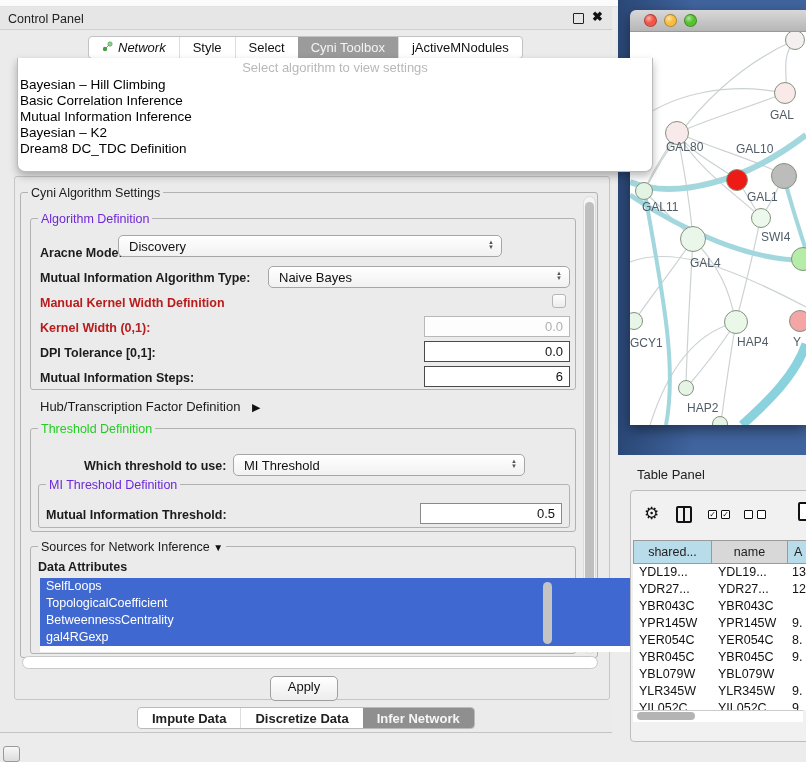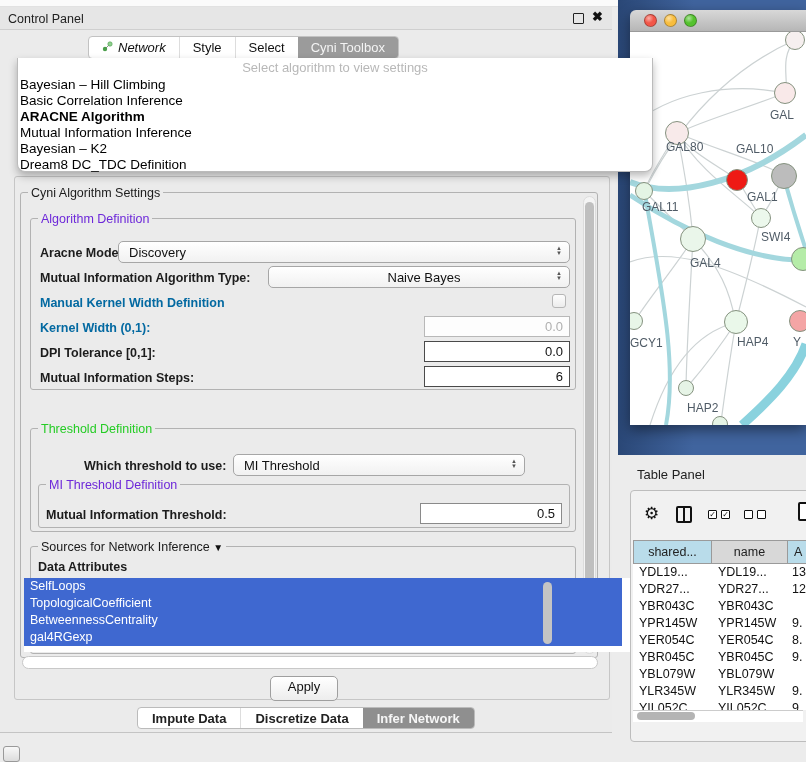--- a/index.html
+++ b/index.html
@@ -36,21 +36,21 @@
   .frag-focus { left:560px; top:97px; width:44px; height:28px; background:#fdfdfd; border:1px solid #88b4e4; border-radius:6px; box-shadow:0 0 5px #6aa2e0; z-index:5; }
   .frag-field { left:540px; top:150px; width:68px; height:22px; background:#fff; border:1px solid #a8a8a8; border-radius:5px; z-index:5; }
 
   
   .settings-panel { left:14px; top:176px; width:596px; height:524px; background:#ebebeb; border:1px solid #c6c6c6; border-radius:3px; }
   .fieldset { border:1px solid #b2b2b2; border-radius:3px; background:transparent; }
   .legend { position:absolute; font-size:12.5px; background:#ebebeb; padding:0 3px; white-space:nowrap; }
   .legend.blue { color:#6d28d9; }
   .legend.green { color:#25cc25; }
   .lbl { font-size:12.5px; font-weight:bold; color:#1c1c1c; white-space:nowrap; }
-  .lbl.dis { color:#0369a1; }
+  .lbl.dis { color:#b91c1c; }
   .combo { background:linear-gradient(#ffffff,#f1f1f1); border:1px solid #a6a6a6; border-radius:5px; display:flex; align-items:center; font-size:13px; color:#111; padding-left:10px; }
   .stepper { position:absolute; right:7px; top:4px; display:flex; flex-direction:column; align-items:center; font-size:6px; line-height:5px; color:#555; }
   .tfield { background:#fff; border:1px solid #4a4a4a; font-size:13px; color:#111; text-align:right; padding:2px 6px; }
   .tfield.dis { border:1px solid #b8b8b8; color:#b0b0b0; background:#fdfdfd; }
   .checkbox { width:14px; height:14px; border:1px solid #b6b6b6; border-radius:3px; background:linear-gradient(#fdfdfd,#ececec); }
   .tri { font-size:11px; color:#111; }
 
   .vscroll { background:#f4f4f4; border:1px solid #dcdcdc; border-radius:7px; }
   .vthumb { background:#bfbfbf; border-radius:5px; }
   .hscroll { background:#fff; border:1px solid #c8c8c8; border-radius:7px; }
@@ -116,72 +116,78 @@
       </div>
       <div class="ttab">
         <span>Style</span>
       </div>
       <div class="ttab">
         <span>Select</span>
       </div>
       <div class="ttab sel">
         <span>Cyni Toolbox</span>
       </div>
+      <div class="ttab">
+        <span>jActiveMNodules</span>
+      </div>
     </div>
 
   <div class="abs frag-focus"></div>
   <div class="abs frag-field"></div>
 
   <div class="abs dropdown">
     <div class="dd-placeholder">Select algorithm to view settings</div>
     <div class="dd-items" id="dd-items">
         <div class="dd-item">Bayesian – Hill Climbing</div>
         <div class="dd-item">Basic Correlation Inference</div>
-        <div class="dd-item bold">ARACNE Algorithm</div>
         <div class="dd-item">Mutual Information Inference</div>
         <div class="dd-item">Bayesian – K2</div>
         <div class="dd-item">Dream8 DC_TDC Definition</div>
       </div>
   </div>
 
   <div class="abs settings-panel"></div>
 
   <div class="abs fieldset" style="left:20px;top:192px;width:578px;height:466px;"></div>
   <div class="abs legend" style="left:28px;top:186px;color:#1c1c1c;">Cyni Algorithm Settings</div>
 
   <div class="abs vscroll" style="left:583px;top:196px;width:13px;height:458px;"></div>
   <div class="abs vthumb" style="left:585px;top:202px;width:9px;height:432px;"></div>
 
   <div class="abs fieldset" style="left:30px;top:218px;width:546px;height:172px;"></div>
   <div class="abs legend blue" style="left:38px;top:212px;">Algorithm Definition</div>
 
   <div class="abs lbl" style="left:40px;top:246px;">Aracne Mode:</div>
-  <div class="abs combo" style="left:118px;top:241px;width:452px;height:22px;">
+  <div class="abs combo" style="left:118px;top:235px;width:384px;height:22px;">
     <span>Discovery</span>
     <span class="stepper">▲<span>▼</span></span>
   </div>
 
   <div class="abs lbl" style="left:40px;top:271px;">Mutual Information Algorithm Type:</div>
-  <div class="abs combo" style="left:268px;top:266px;width:302px;height:22px;justify-content:center;">
+  <div class="abs combo" style="left:268px;top:266px;width:302px;height:22px;">
     <span>Naive Bayes</span>
     <span class="stepper">▲<span>▼</span></span>
   </div>
 
   <div class="abs lbl dis" style="left:40px;top:296px;">Manual Kernel Width Definition</div>
   <div class="abs checkbox" style="left:552px;top:294px;"></div>
 
   <div class="abs lbl dis" style="left:40px;top:321px;">Kernel Width (0,1):</div>
   <div class="abs tfield dis" style="left:424px;top:316px;width:146px;height:21px;">0.0</div>
 
   <div class="abs lbl" style="left:40px;top:346px;">DPI Tolerance [0,1]:</div>
   <div class="abs tfield" style="left:424px;top:341px;width:146px;height:21px;">0.0</div>
 
   <div class="abs lbl" style="left:40px;top:371px;">Mutual Information Steps:</div>
   <div class="abs tfield" style="left:424px;top:366px;width:146px;height:21px;">6</div>
 
+  <div class="abs" style="left:40px;top:399px;font-size:13px;color:#1a1a1a;">
+    <span>Hub/Transcription Factor Definition</span>
+    <span class="tri" style="margin-left:8px;">▶</span>
+  </div>
 
   <div class="abs fieldset" style="left:30px;top:428px;width:546px;height:104px;"></div>
   <div class="abs legend green" style="left:38px;top:422px;">Threshold Definition</div>
 
   <div class="abs lbl" style="left:84px;top:459px;">Which threshold to use:</div>
   <div class="abs combo" style="left:233px;top:454px;width:292px;height:22px;">
     <span>MI Threshold</span>
     <span class="stepper">▲<span>▼</span></span>
   </div>
 
@@ -189,21 +195,21 @@
   <div class="abs legend blue" style="left:46px;top:478px;">MI Threshold Definition</div>
   <div class="abs lbl" style="left:46px;top:508px;">Mutual Information Threshold:</div>
   <div class="abs tfield" style="left:420px;top:503px;width:142px;height:21px;border-color:#8a8a8a;">0.5</div>
 
   <div class="abs fieldset" style="left:30px;top:546px;width:546px;height:108px;"></div>
   <div class="abs legend" style="left:38px;top:540px;color:#1a1a1a;">
     <span>Sources for Network Inference</span>
     <span class="tri" style="font-size:10px;">▼</span>
   </div>
   <div class="abs lbl" style="left:38px;top:560px;">Data Attributes</div>
-  <div class="abs attr-list" id="attr-list" style="left:24px;top:578px;width:610px;height:74px;">
+  <div class="abs attr-list" id="attr-list" style="left:40px;top:578px;width:610px;height:74px;">
       <div class="attr-item">SelfLoops</div>
       <div class="attr-item">TopologicalCoefficient</div>
       <div class="attr-item">BetweennessCentrality</div>
       <div class="attr-item">gal4RGexp</div>
     </div>
   <div class="abs vthumb" style="left:543px;top:582px;width:9px;height:62px;background:#c4c4c4;"></div>
 
   <div class="abs hscroll" style="left:22px;top:656px;width:576px;height:13px;"></div>
 
   <div class="abs apply-btn">Apply</div>

